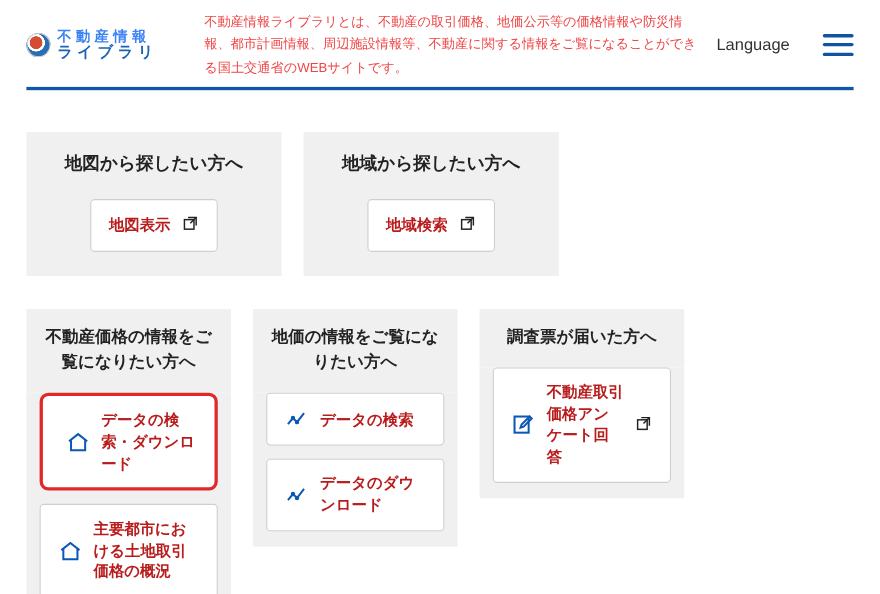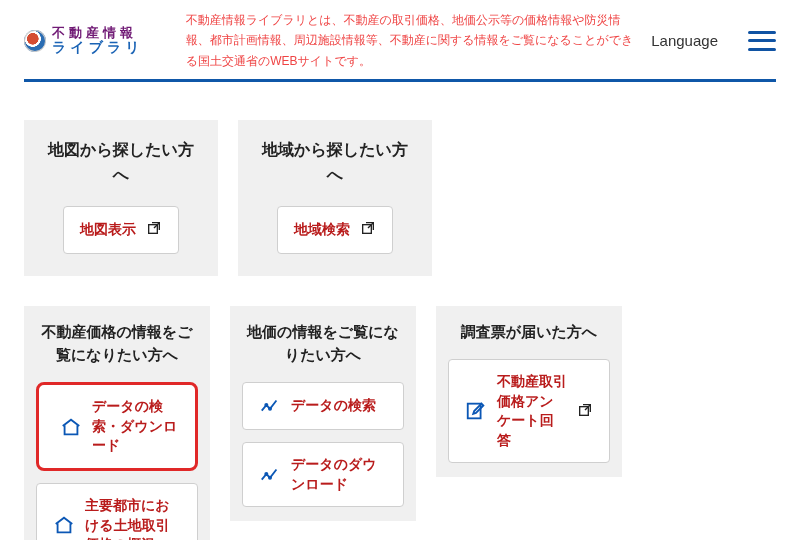--- a/index.html
+++ b/index.html
@@ -23,21 +23,21 @@
     gap: 6px;
     flex-shrink: 0;
   }
   .logo-swirl {
     width: 22px; height: 22px;
     border-radius: 50%;
     background: radial-gradient(circle at 40% 40%, #d44c32 0 30%, #fff 32% 42%, #2b6db3 44% 70%, #fff 72%);
     box-shadow: inset 0 0 0 1px #ccc;
   }
   .logo-text-stack { display:flex; flex-direction:column; line-height:1.05; }
-  .logo-top { font-size:13px; font-weight:700; letter-spacing:4px; color:#701a75; }
+  .logo-top { font-size:13px; font-weight:700; letter-spacing:4px; color:#3b82f6; }
   .logo-bottom { font-size:14px; font-weight:700; letter-spacing:4px; color:#1a63b5; }
   .tagline {
     font-size: 12px;
     line-height: 1.7;
     color: #ef4444;
     flex: 1;
     padding-left: 4px;
     margin-left: 24px;
   }
   .header-right {
@@ -50,21 +50,21 @@
 
   .panels {
     display:flex;
     gap:20px;
     padding: 38px 24px 0 24px;
   }
   .panel {
     background:#f0f0f0;
     padding: 18px 16px 22px 16px;
   }
-  .panel.small { width: 194px; }
+  .panel.small { width: 232px; }
   .panel-title {
     font-size:16px;
     font-weight:700;
     text-align:center;
     margin-bottom:18px;
     line-height:1.55;
   }
   .btn-row { display:flex; justify-content:center; gap:12px; }
   .btn {
     background:#fff;

